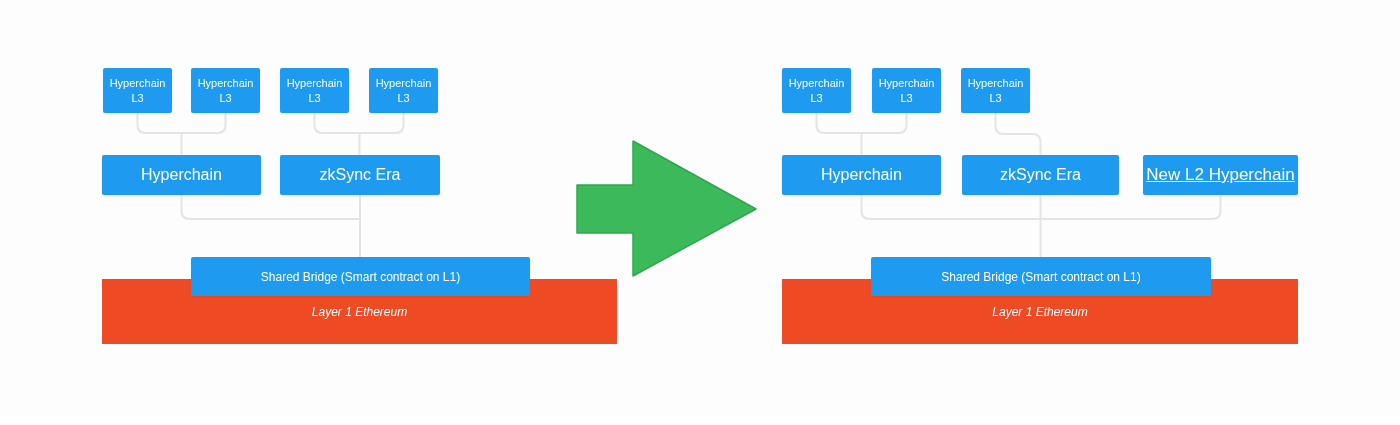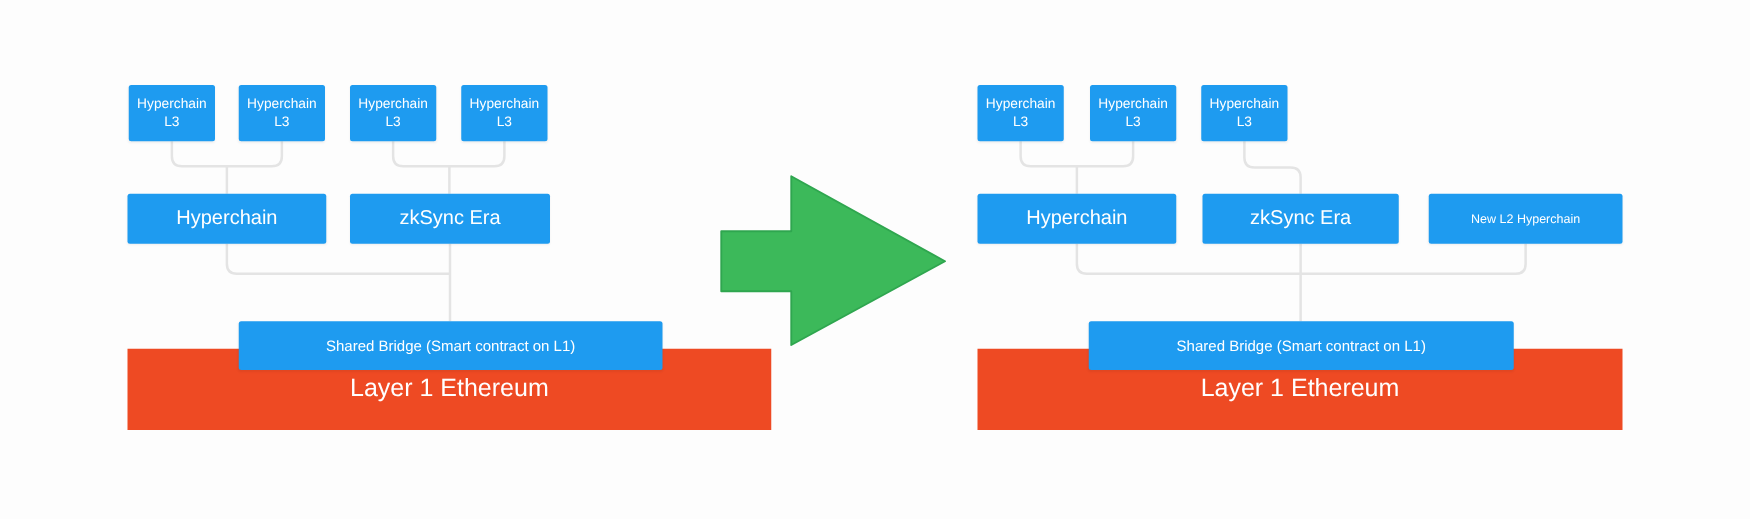--- a/index.html
+++ b/index.html
@@ -40,32 +40,33 @@
     box-shadow: 0 1px 2px rgba(0,0,0,0.06);
     z-index: 2;
     font-weight: 500;
   }
   .l3 {
     flex-direction: column;
     font-size: 11px;
     line-height: 15px;
   }
   .l2 { font-size: 16px; }
-  .l2.sm { font-size: 10px; }
+  .l2.sm { font-size: 17px; text-decoration: underline; }
   .bridge { font-size: 12px; z-index: 3; }
   .l1bar {
     position: absolute;
     background: var(--l1-red, #EE4A23);
     color: var(--text-white, #FFFFFF);
     display: flex;
     align-items: center;
     justify-content: center;
-    font-size: 20px;
+    font-size: 12px;
     font-weight: 500;
     z-index: 1;
+    font-style: italic;
   }
 </style>
 </head>
 <body>
 
 <div class="canvas">
 
   <svg class="connectors" width="1400" height="425" viewBox="0 0 1400 425">
 
     <path class="connector-path" d="M137.5 113 V125 Q137.5 133 145.5 133 H217.5 Q225.5 133 225.5 125 V113"></path>

